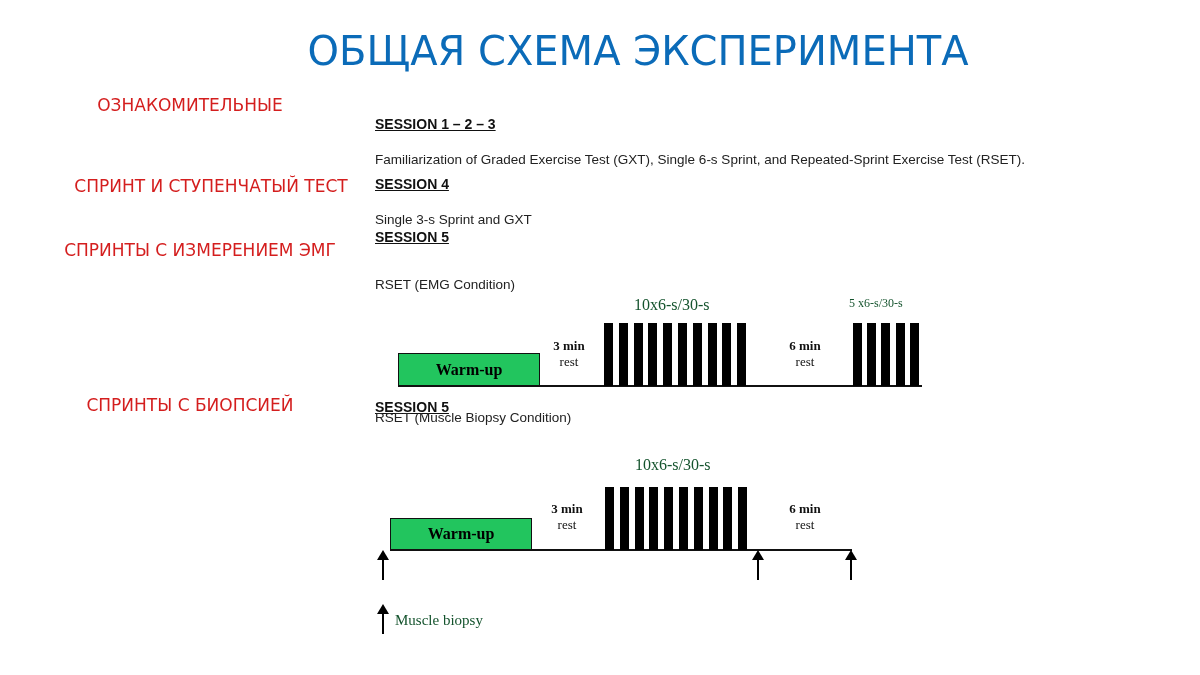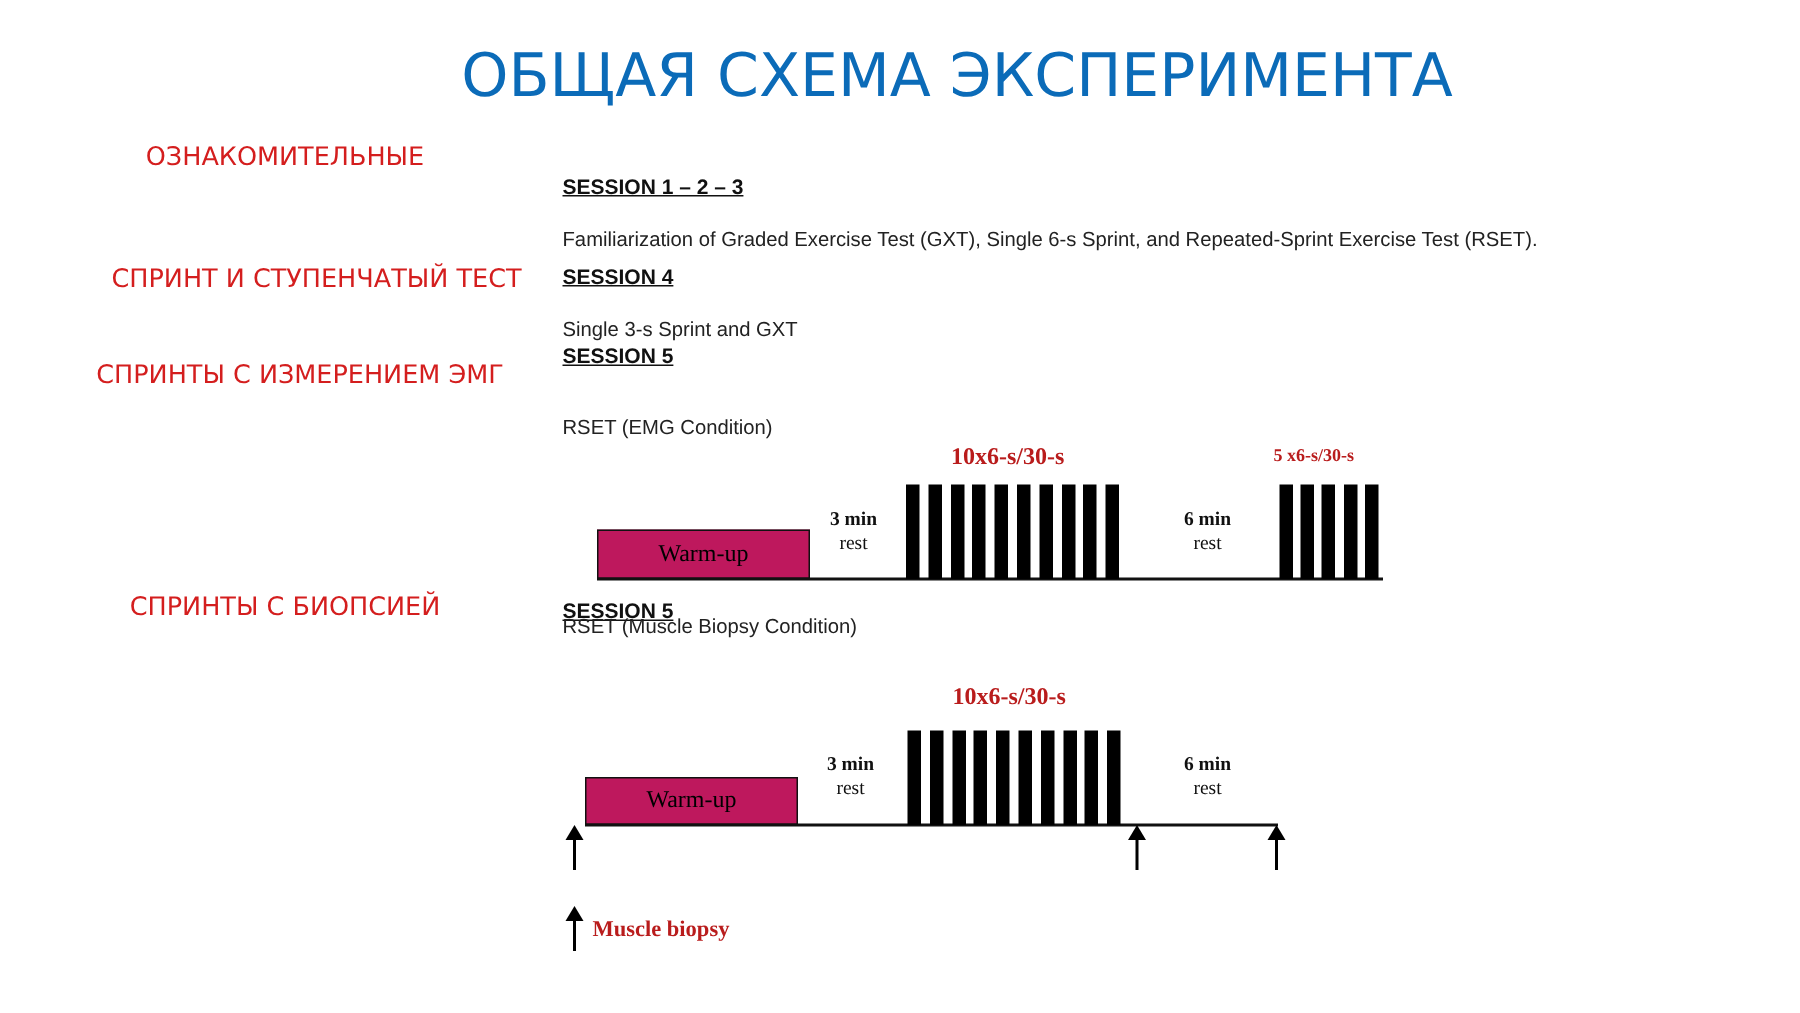--- a/index.html
+++ b/index.html
@@ -1,23 +1,23 @@
 <!DOCTYPE html>
 <html><head>
 <meta charset="utf-8">
 <style>
   html,body{margin:0;padding:0;background:#fff;}
   body{width:1200px;height:675px;position:relative;overflow:hidden;font-family:"Liberation Sans",sans-serif;}
   .title{position:absolute;left:0;width:1200px;top:28px;text-align:center;color:#0b6bb8;font-size:40px;font-family:"DejaVu Sans",sans-serif;letter-spacing:0px;margin-left:38px;}
   .lbl{position:absolute;color:#d41e1e;font-family:"DejaVu Sans",sans-serif;font-size:17px;text-align:center;line-height:26px;}
   .sess{position:absolute;left:375px;font-weight:bold;font-size:14px;text-decoration:underline;color:#111;}
   .desc{position:absolute;left:375px;font-size:13.5px;color:#222;}
-  .ser{font-family:"Liberation Serif",serif;font-weight:bold;color:#b91c1c;position:absolute;}
+  .ser{font-family:"Liberation Serif",serif;font-weight:normal;color:#14532d;position:absolute;}
   .rest{font-family:"Liberation Serif",serif;font-weight:bold;color:#111;position:absolute;font-size:13px;text-align:center;line-height:16px;}
-  .box{position:absolute;border:1.5px solid #111;background:#be185d;font-family:"Liberation Serif",serif;font-weight:normal;font-size:16px;display:flex;align-items:center;justify-content:center;box-sizing:border-box;}
+  .box{position:absolute;border:1.5px solid #111;background:#22c55e;font-family:"Liberation Serif",serif;font-weight:bold;font-size:16px;display:flex;align-items:center;justify-content:center;box-sizing:border-box;}
   .base{position:absolute;height:1.5px;background:#111;}
   .bar{position:absolute;width:9px;background:#000;}
   .arrow{position:absolute;width:2px;background:#000;}
   .arrow::before{content:"";position:absolute;left:-5px;top:-8px;border-left:6px solid transparent;border-right:6px solid transparent;border-bottom:10px solid #000;}
 </style>
 </head>
 <body>
 
 <div class="title">ОБЩАЯ СХЕМА ЭКСПЕРИМЕНТА</div>
 

